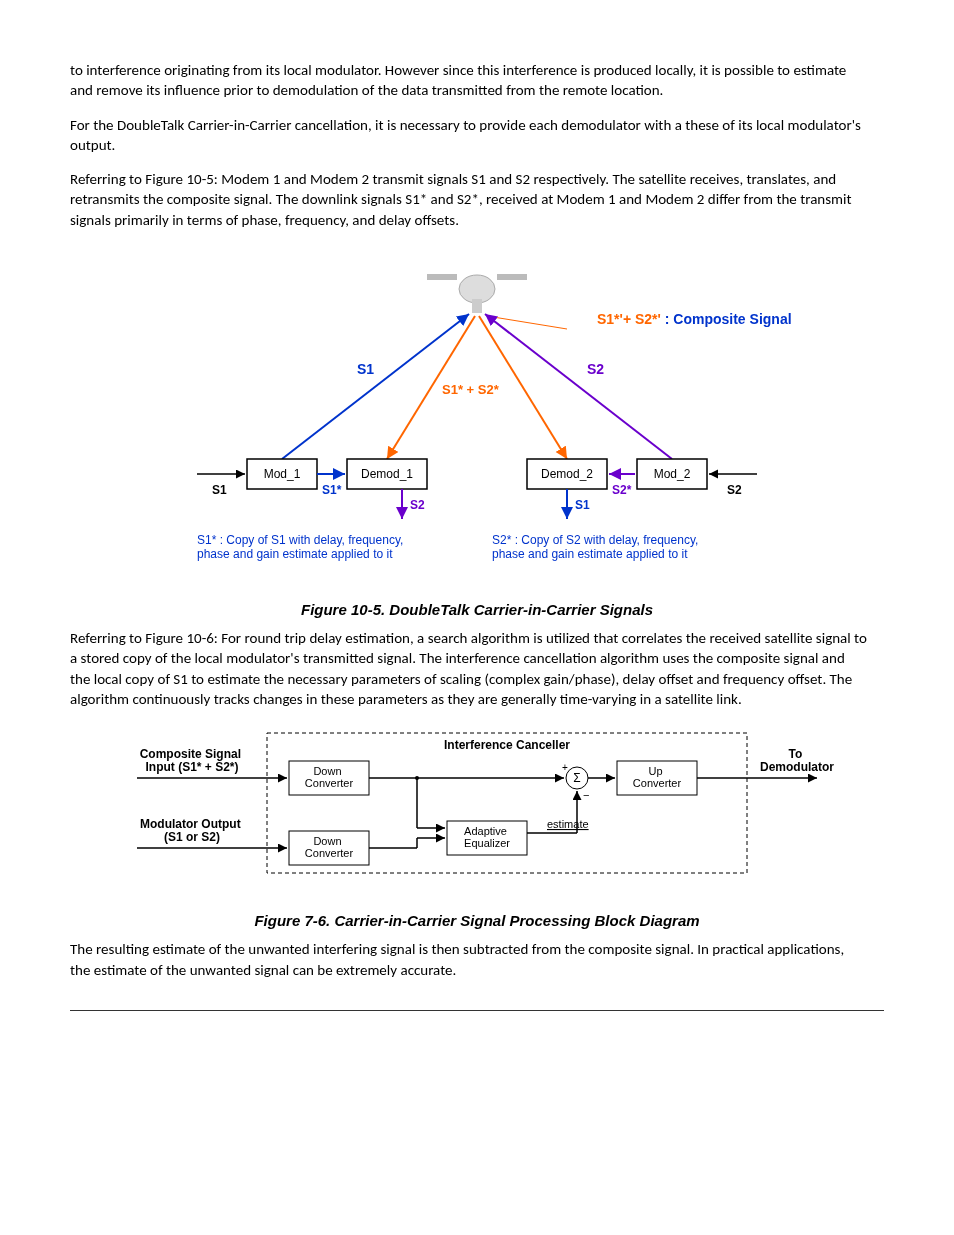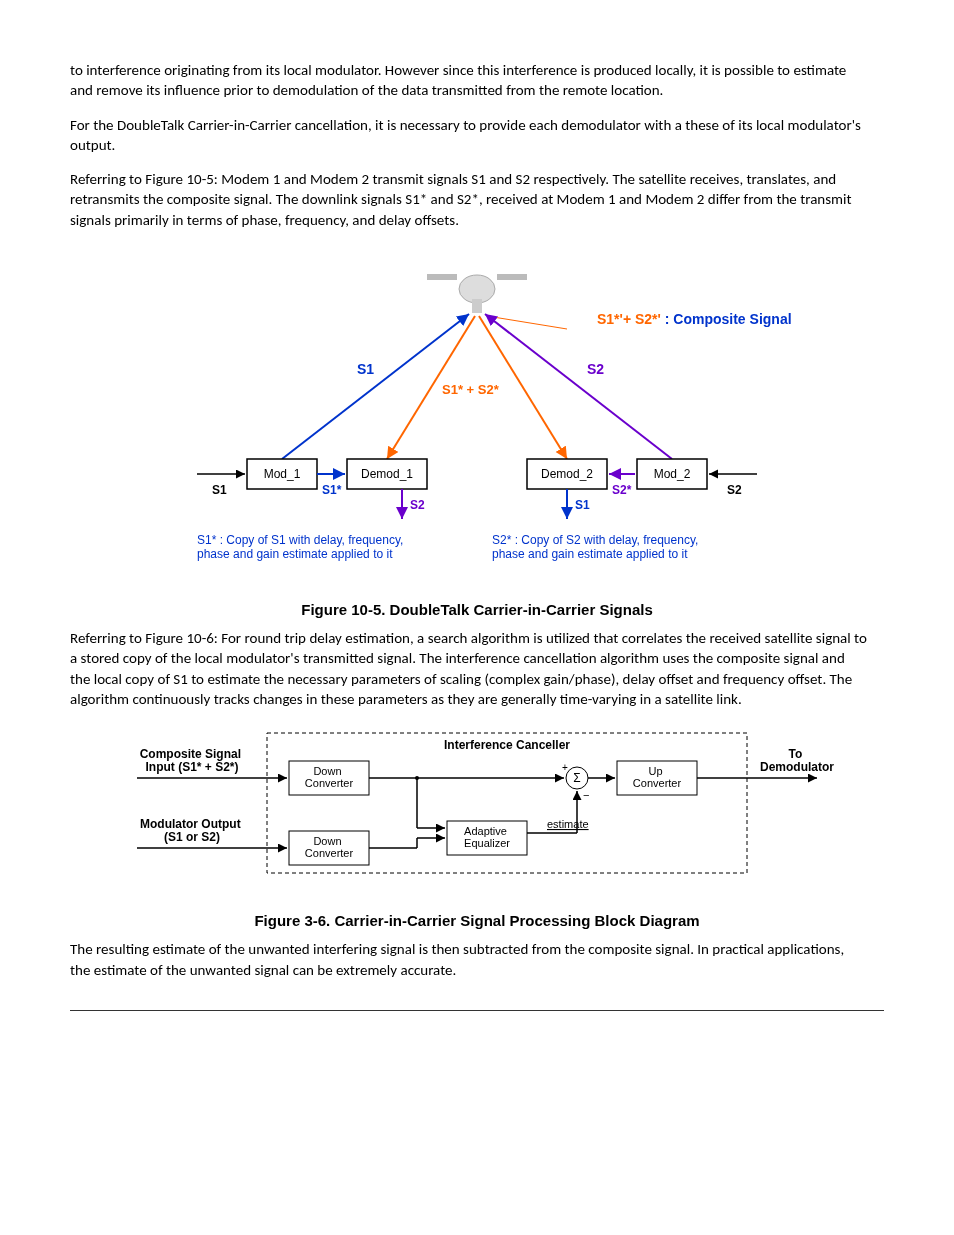--- a/index.html
+++ b/index.html
@@ -13,20 +13,21 @@
     box-sizing: border-box;
     background: #fff;
   }
   .para { margin: 0 17px 14px 0; }
   .caption {
     font-family: Arial, Helvetica, sans-serif;
     font-weight: bold;
     text-align: center;
     font-size: 15px;
     margin: 6px 0 8px 0;
+    font-style: italic;
   }
   .bold { font-weight: normal; }
   .diagram-box { }
   svg { display: block; margin: 0 auto; }
   .footer-rule { border-top: 1px solid #333; margin-top: 30px; }
   text { font-family: Arial, Helvetica, sans-serif; }
 </style>
 </head>
 <body>
 
@@ -192,17 +193,17 @@
   <line x1="460" y1="110" x2="460" y2="68" stroke="#000" stroke-width="1.5" marker-end="url(#ah2)"></line>
   <text x="430" y="105" font-size="11" text-decoration="underline">estimate</text>
 
   <text x="680" y="35" font-size="12" font-weight="bold" text-anchor="middle">
     <tspan x="680">To</tspan>
     <tspan x="680" dy="13">Demodulator</tspan>
   </text>
 </svg>
 </div>
 
-<p class="caption" style="margin-top:18px">Figure 3-6. Carrier-in-Carrier Signal Processing Block Diagram</p>
+<p class="caption" style="margin-top:18px">Figure 7-6. Carrier-in-Carrier Signal Processing Block Diagram</p>
 
 <p class="para">The resulting estimate of the unwanted interfering signal is then subtracted from the composite signal. In practical applications, the estimate of the unwanted signal can be extremely accurate.</p>
 
 <div class="footer-rule"></div>
 
 </body></html>

